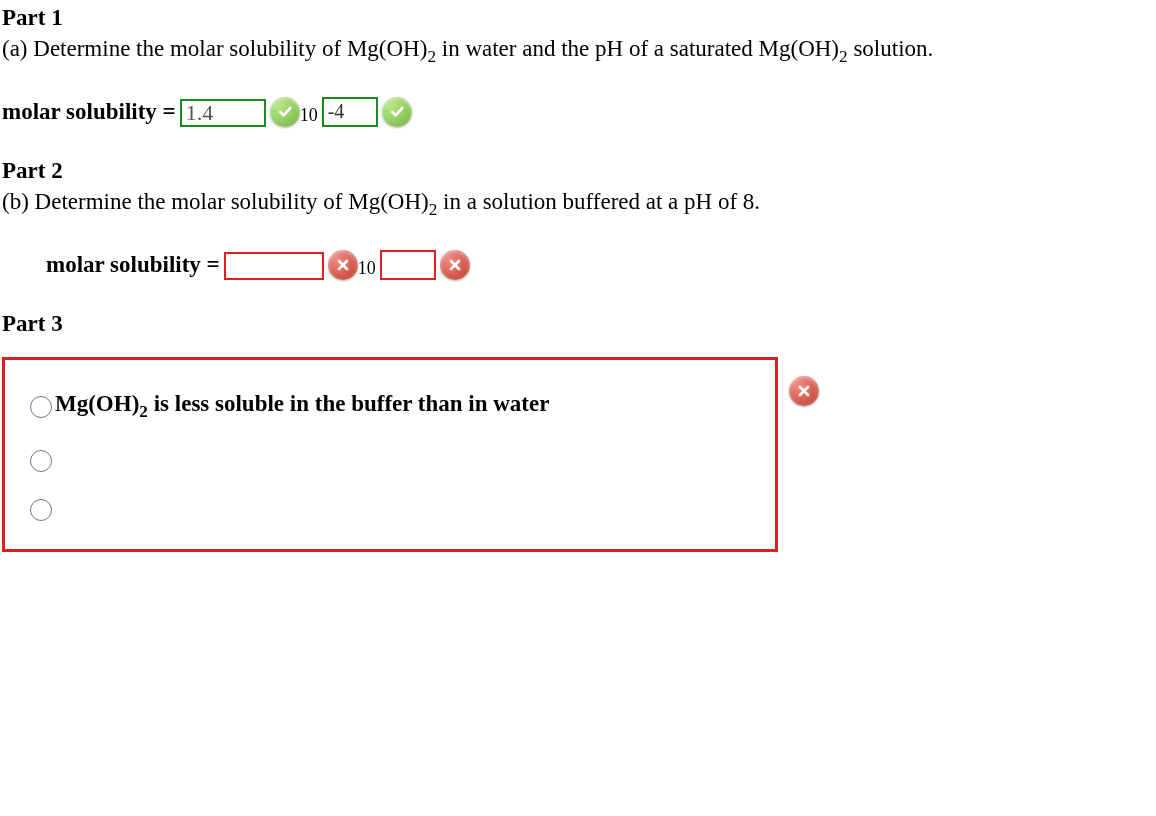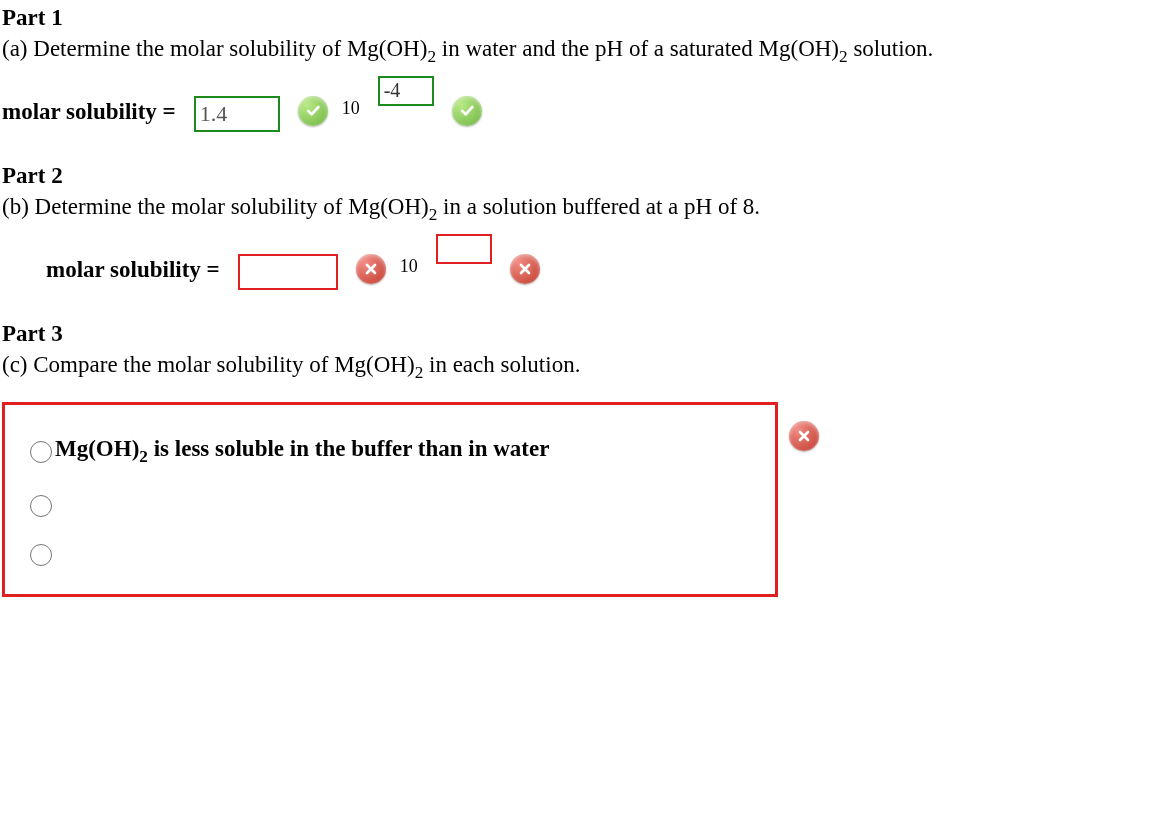--- a/index.html
+++ b/index.html
@@ -12,31 +12,31 @@
 }
 .page {
   padding: 2px 2px 0 2px;
   width: 1156px;
   box-sizing: border-box;
 }
 .bold { font-weight: bold; }
 sub { font-size: 0.75em; vertical-align: sub; }
 .row {
   display: flex;
-  align-items: flex-start;
-  gap: 18px;
+  align-items: flex-end;
+  gap: 4px;
   margin: 28px 0;
 }
 .indent { margin-left: 44px; }
 input.answer {
   font-family: Georgia, 'Times New Roman', serif;
   font-size: 22px;
   padding: 2px 4px;
   box-sizing: border-box;
-  height: 36px;
+  height: 28px;
 }
 .answer.green { border: 2px solid #1c8a1c; color: #555; width: 86px; }
 .answer.red   { border: 2px solid #e02020; color: #555; width: 86px; }
 .answer.exp-green { border: 2px solid #1c8a1c; color: #333; width: 56px; height:30px; font-size:20px; }
 .answer.exp-red   { border: 2px solid #e02020; color: #333; width: 56px; height:30px; font-size:20px; }
 .ten {
   font-family: Georgia, 'Times New Roman', serif;
   font-size: 18px;
   font-weight: normal;
   margin-left: -4px;
@@ -131,23 +131,20 @@
       <input class="answer exp-red" value="" style="">
     </span>
     <span class="icon cross">
       <svg viewBox="0 0 24 24">
           <path d="M6 6l12 12M18 6L6 18" stroke="#fff" stroke-width="4" stroke-linecap="round"></path>
         </svg>
     </span>
   </div>
 
   <div class="bold part-header">Part 3</div>
-  <div>
-    <span>(c) Compare the molar solubility of Mg(OH)</span><sub>2</sub><span> in each solution.</span>
-  </div>
 
   <div class="options-box">
     <span class="icon cross options-feedback">
       <svg viewBox="0 0 24 24">
           <path d="M6 6l12 12M18 6L6 18" stroke="#fff" stroke-width="4" stroke-linecap="round"></path>
         </svg>
     </span>
 
     <div class="option-row">
       <input type="radio" name="p3" style="">

